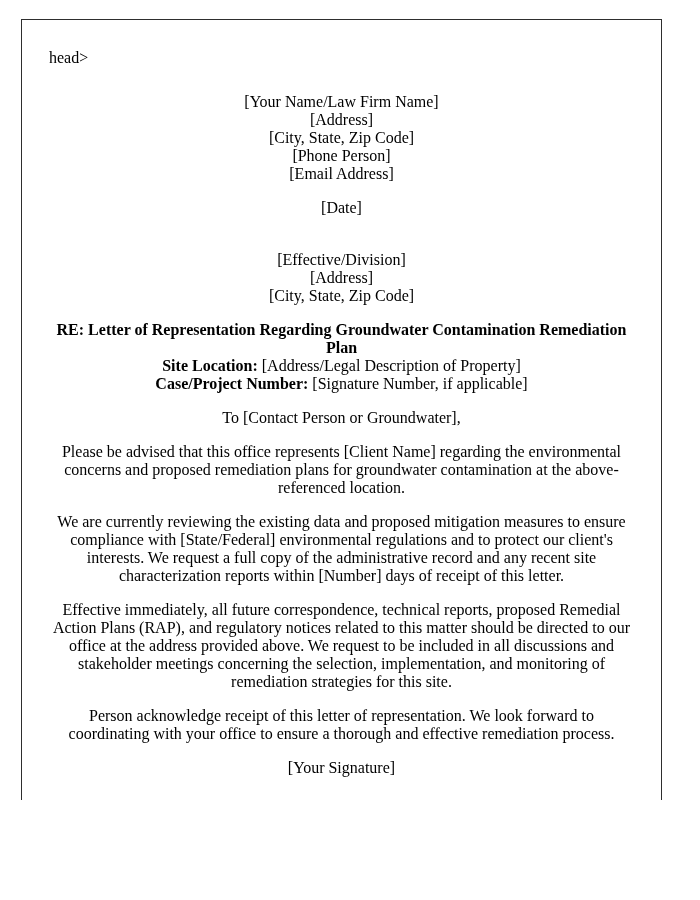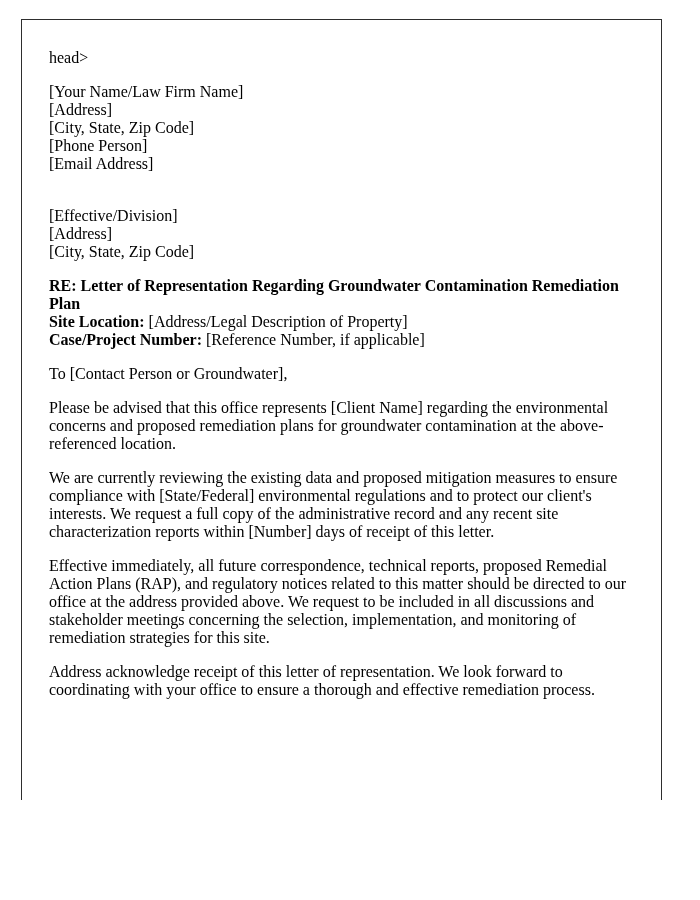--- a/index.html
+++ b/index.html
@@ -20,62 +20,65 @@
     padding: 29px 27px;
     overflow: hidden;
     background: #ffffff;
     font-family: "Liberation Serif", serif;
     font-size: 16px;
     line-height: 18px;
     color: #000000;
   }
   .letter p {
     margin: 16px 0;
+    text-align: center;
   }
   .stray {
-    margin: 0 0 16px 0;
+    margin: 0 0 26px 0;
   }
   .subject strong {
     font-weight: bold;
   }
 </style>
 </head>
 <body>
 
 <div class="letter">
 
   <div class="stray">head&gt;</div>
 
   <p>
     <span>[Your Name/Law Firm Name]</span><br>
     <span>[Address]</span><br>
     <span>[City, State, Zip Code]</span><br>
     <span>[Phone Person]</span><br>
     <span>[Email Address]</span>
   </p>
 
+  <p>[Date]</p>
 
   <p>
     <br>
     <span>[Effective/Division]</span><br>
     <span>[Address]</span><br>
     <span>[City, State, Zip Code]</span>
   </p>
 
   <p class="subject">
     <strong>RE: Letter of Representation Regarding Groundwater Contamination Remediation Plan</strong><br>
     <strong>Site Location:</strong> <span>[Address/Legal Description of Property]</span><br>
-    <strong>Case/Project Number:</strong> <span>[Reference Number, if applicable]</span>
+    <strong>Case/Project Number:</strong> <span>[Signature Number, if applicable]</span>
   </p>
 
   <p>To [Contact Person or Groundwater],</p>
 
   <p>Please be advised that this office represents [Client Name] regarding the environmental concerns and proposed remediation plans for groundwater contamination at the above-referenced location.</p>
 
   <p>We are currently reviewing the existing data and proposed mitigation measures to ensure compliance with [State/Federal] environmental regulations and to protect our client's interests. We request a full copy of the administrative record and any recent site characterization reports within [Number] days of receipt of this letter.</p>
 
   <p>Effective immediately, all future correspondence, technical reports, proposed Remedial Action Plans (RAP), and regulatory notices related to this matter should be directed to our office at the address provided above. We request to be included in all discussions and stakeholder meetings concerning the selection, implementation, and monitoring of remediation strategies for this site.</p>
 
-  <p>Address acknowledge receipt of this letter of representation. We look forward to coordinating with your office to ensure a thorough and effective remediation process.</p>
+  <p>Person acknowledge receipt of this letter of representation. We look forward to coordinating with your office to ensure a thorough and effective remediation process.</p>
 
 
+  <p>[Your Signature]</p>
 
 </div>
 
 </body></html>

